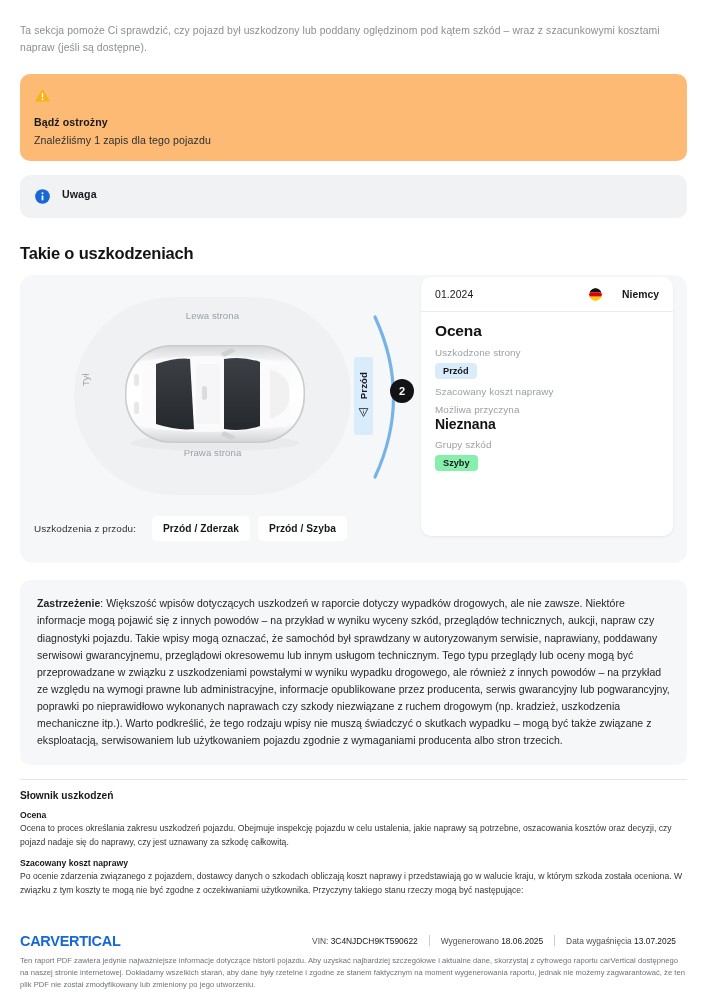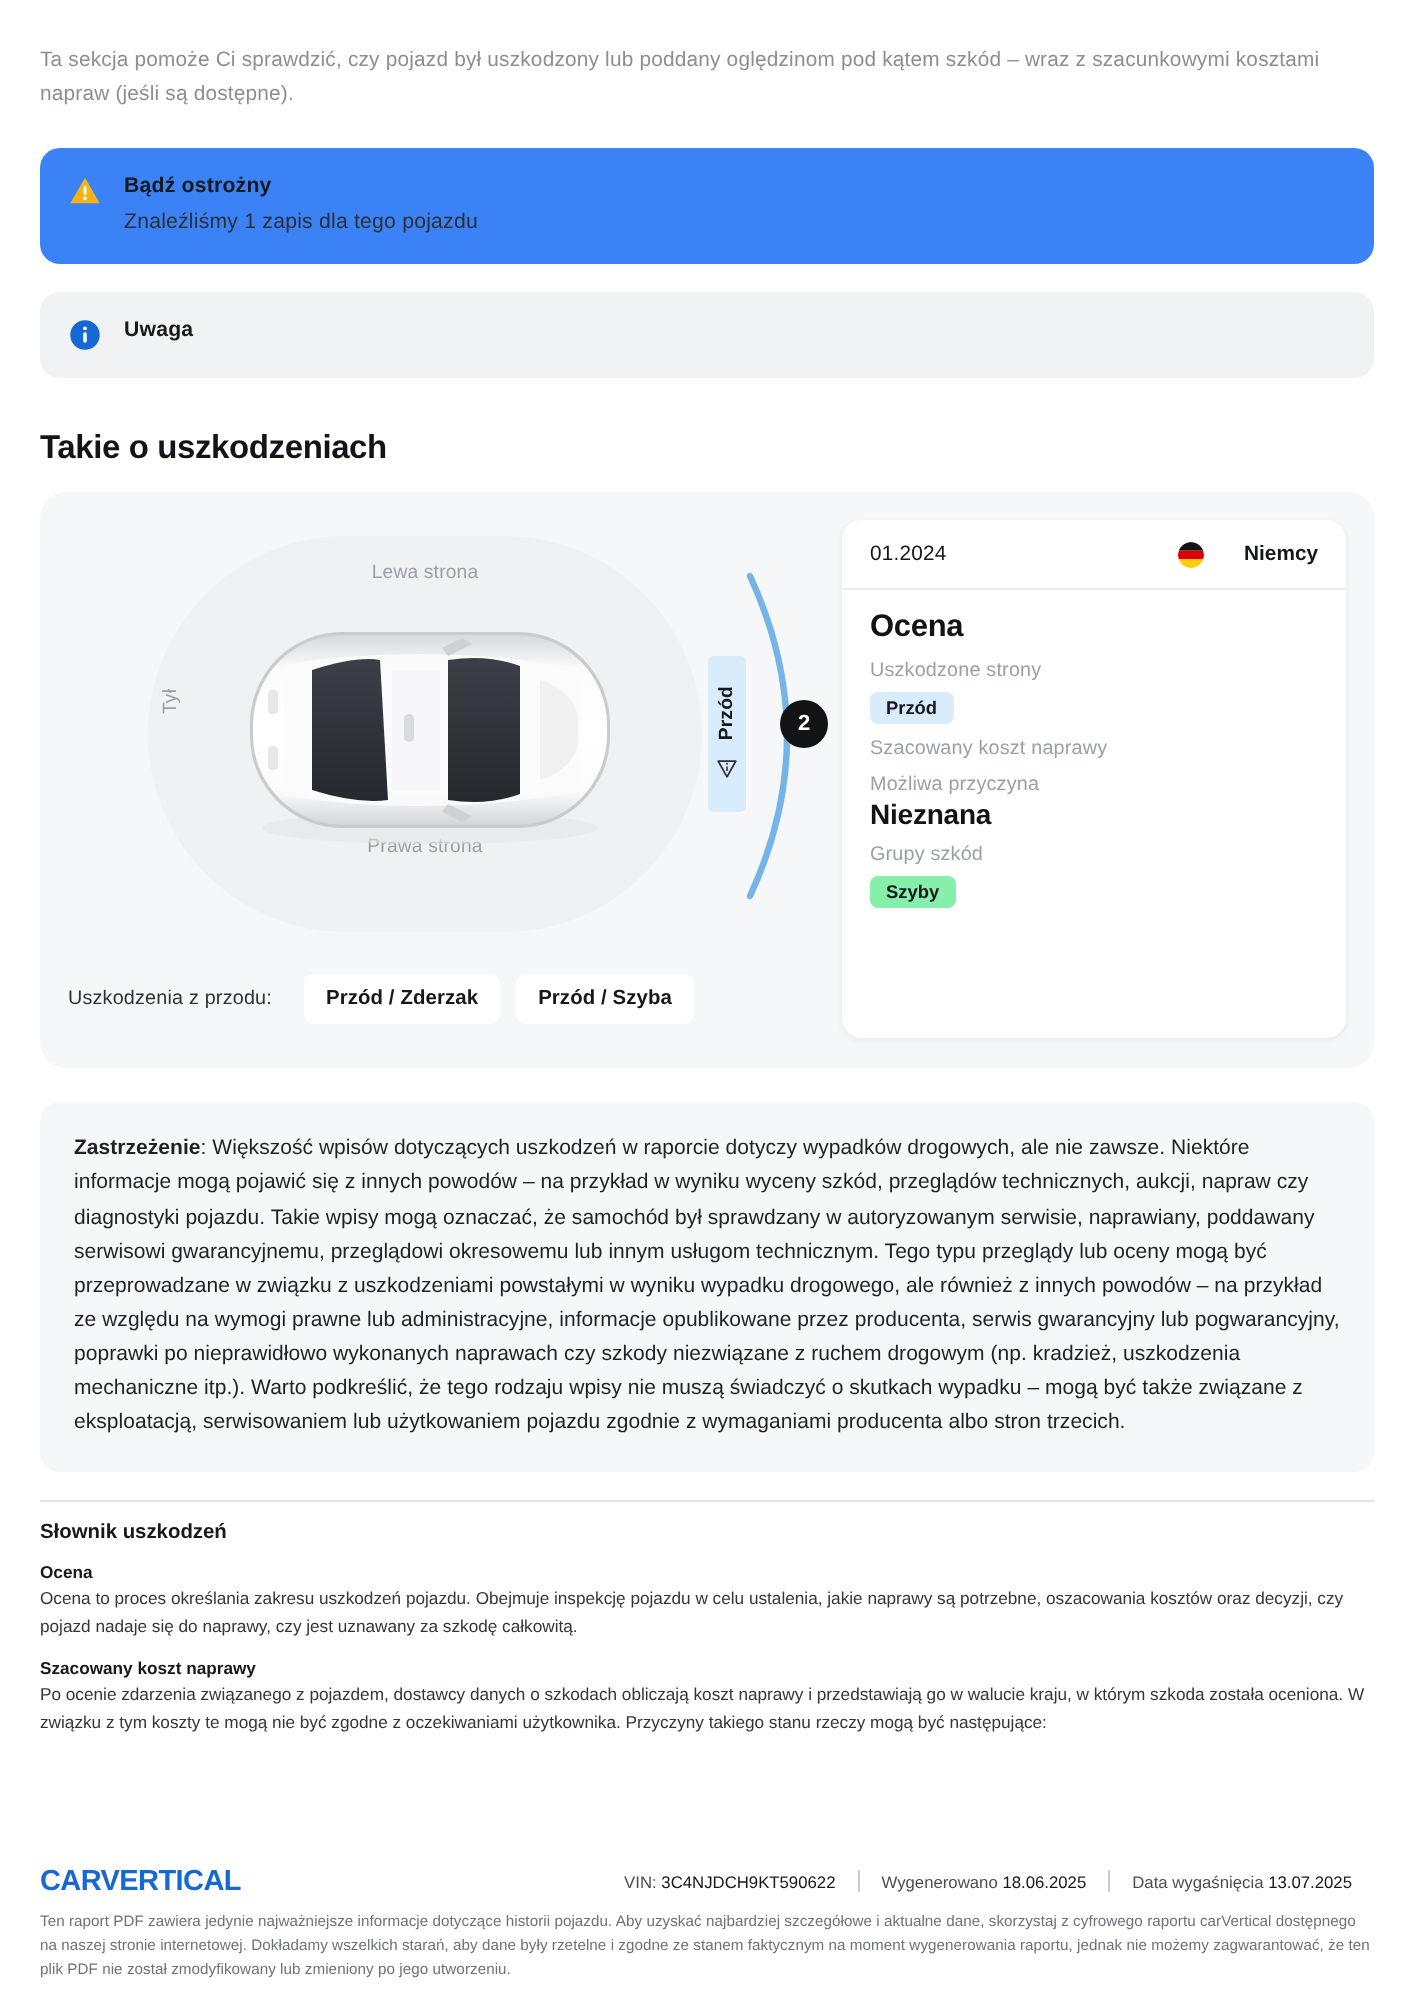--- a/index.html
+++ b/index.html
@@ -24,21 +24,21 @@
   }
 
   
   .banner {
     display: flex;
     align-items: flex-start;
     gap: 11px;
     border-radius: 10px;
     padding: 12px 14px 13px 14px;
   }
-  .banner-warning { background: #3b82f6; margin-top: 17px; }
+  .banner-warning { background: #fdba74; margin-top: 17px; flex-direction: column; }
   .banner-info    { background: #f1f2f4; margin-top: 14px; }
   .banner-icon { flex: 0 0 auto; width: 17px; height: 17px; margin-top: 1px; }
   .banner-body { flex: 1 1 auto; }
   .banner-title {
     font-size: 10.6px; font-weight: bold; color: #17191c;
     line-height: 1.35; letter-spacing: 0.01em;
   }
   .banner-text {
     font-size: 10.6px; color: #2c3034; line-height: 1.45;
     margin-top: 4px; letter-spacing: 0.01em;
@@ -117,21 +117,21 @@
   }
   .chip-btn {
     background: #ffffff; border-radius: 5px;
     padding: 7px 11px; font-size: 10.2px; font-weight: bold;
     color: #16181b; margin-right: 8px; white-space: nowrap;
     letter-spacing: 0.005em;
   }
 
   
   .record-card {
-    position: absolute; right: 14px; top: 14px;
+    position: absolute; right: 14px; top: 2px;
     width: 252px; height: 259px;
     background: #ffffff; border-radius: 10px;
     box-shadow: 0 1px 3px rgba(20,24,30,0.07);
     display: flex; flex-direction: column;
   }
   .record-head {
     display: flex; align-items: center; justify-content: space-between;
     padding: 11px 14px 10px 14px;
     border-bottom: 1px solid #ececee;
   }

